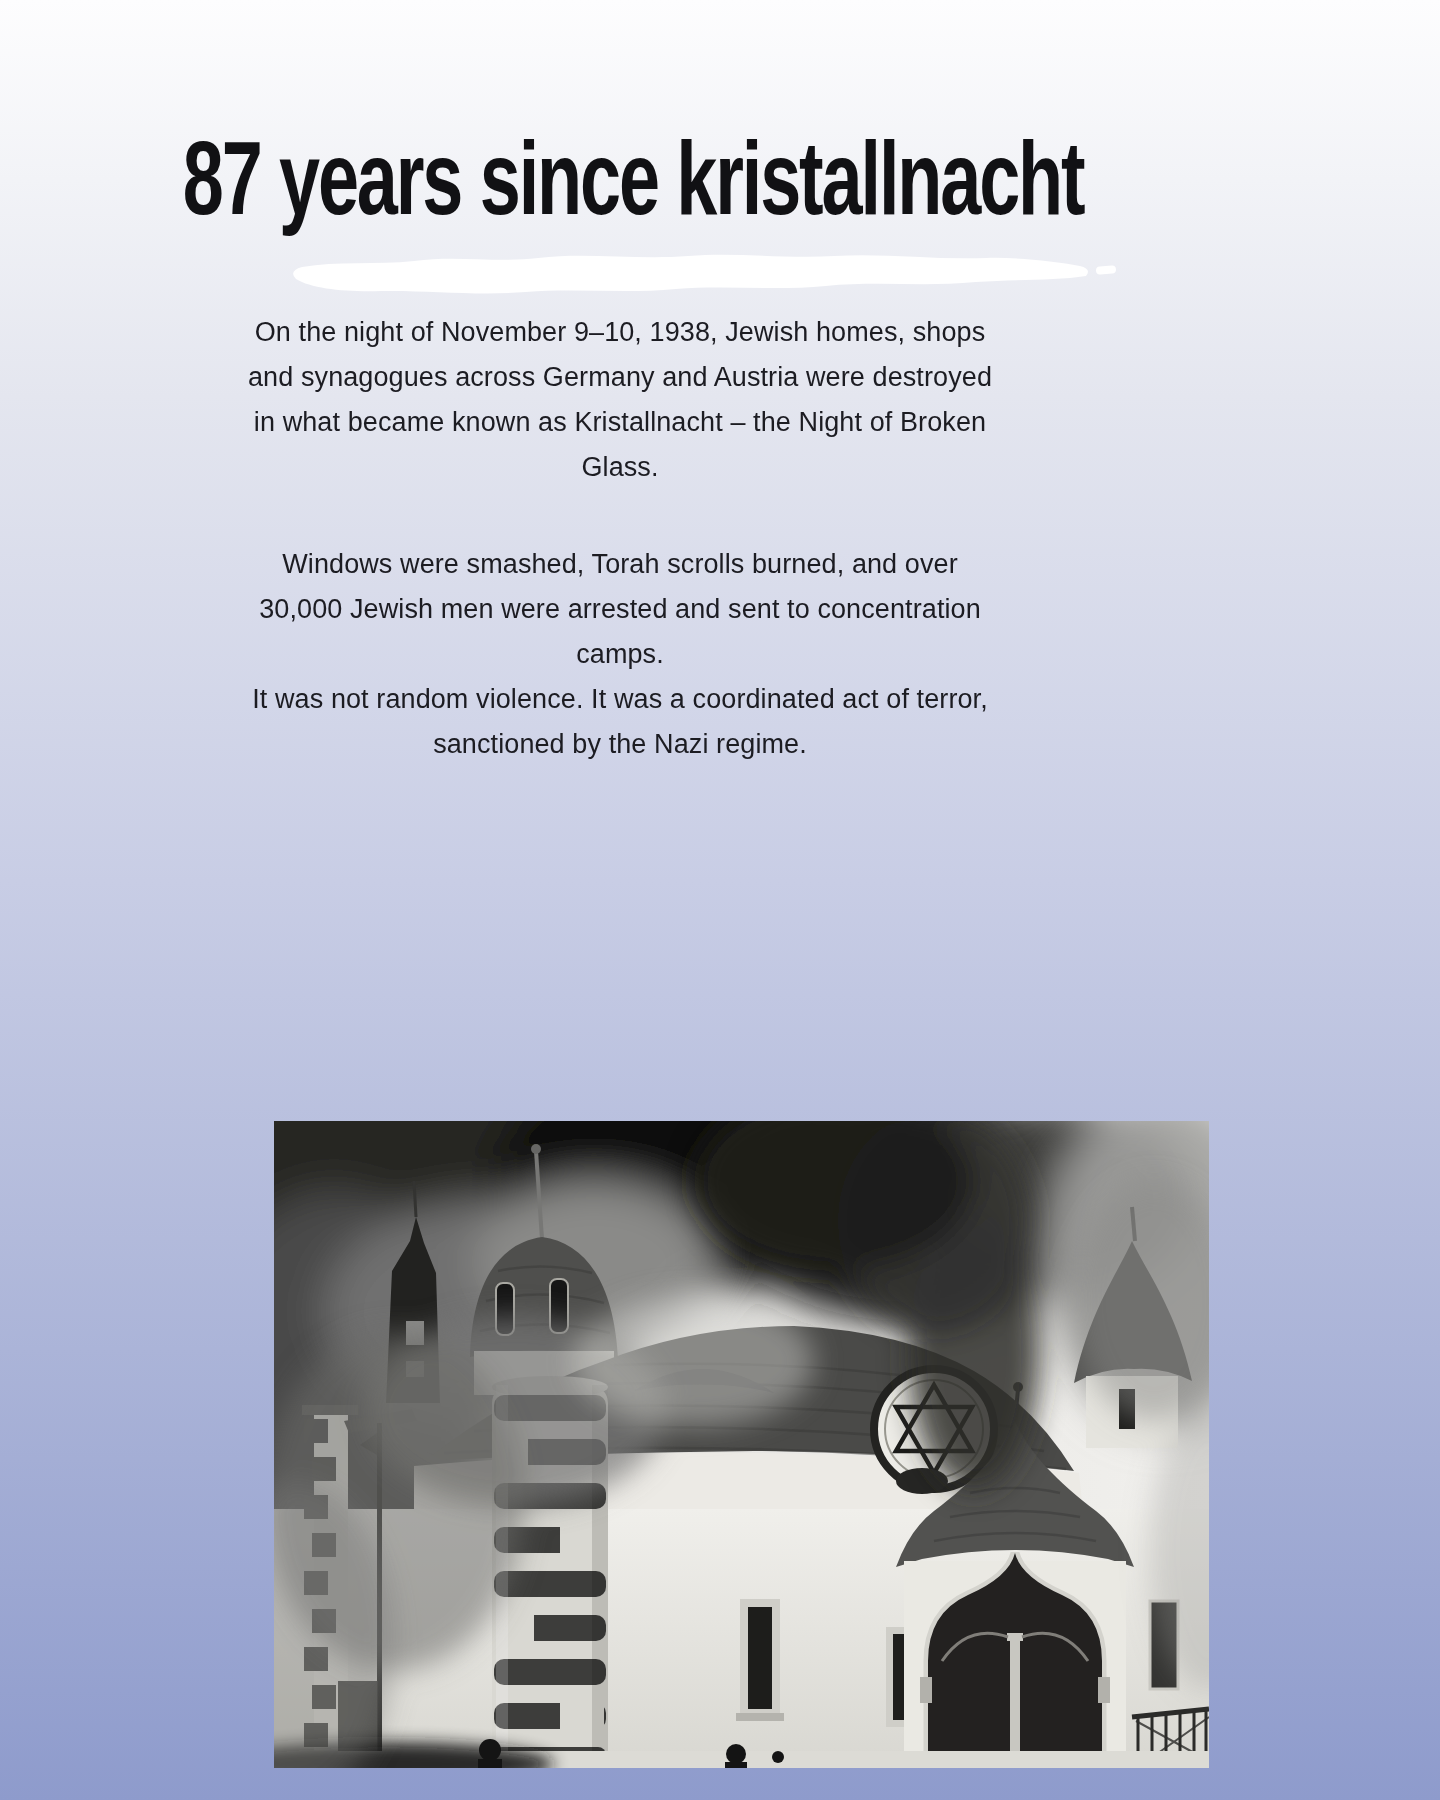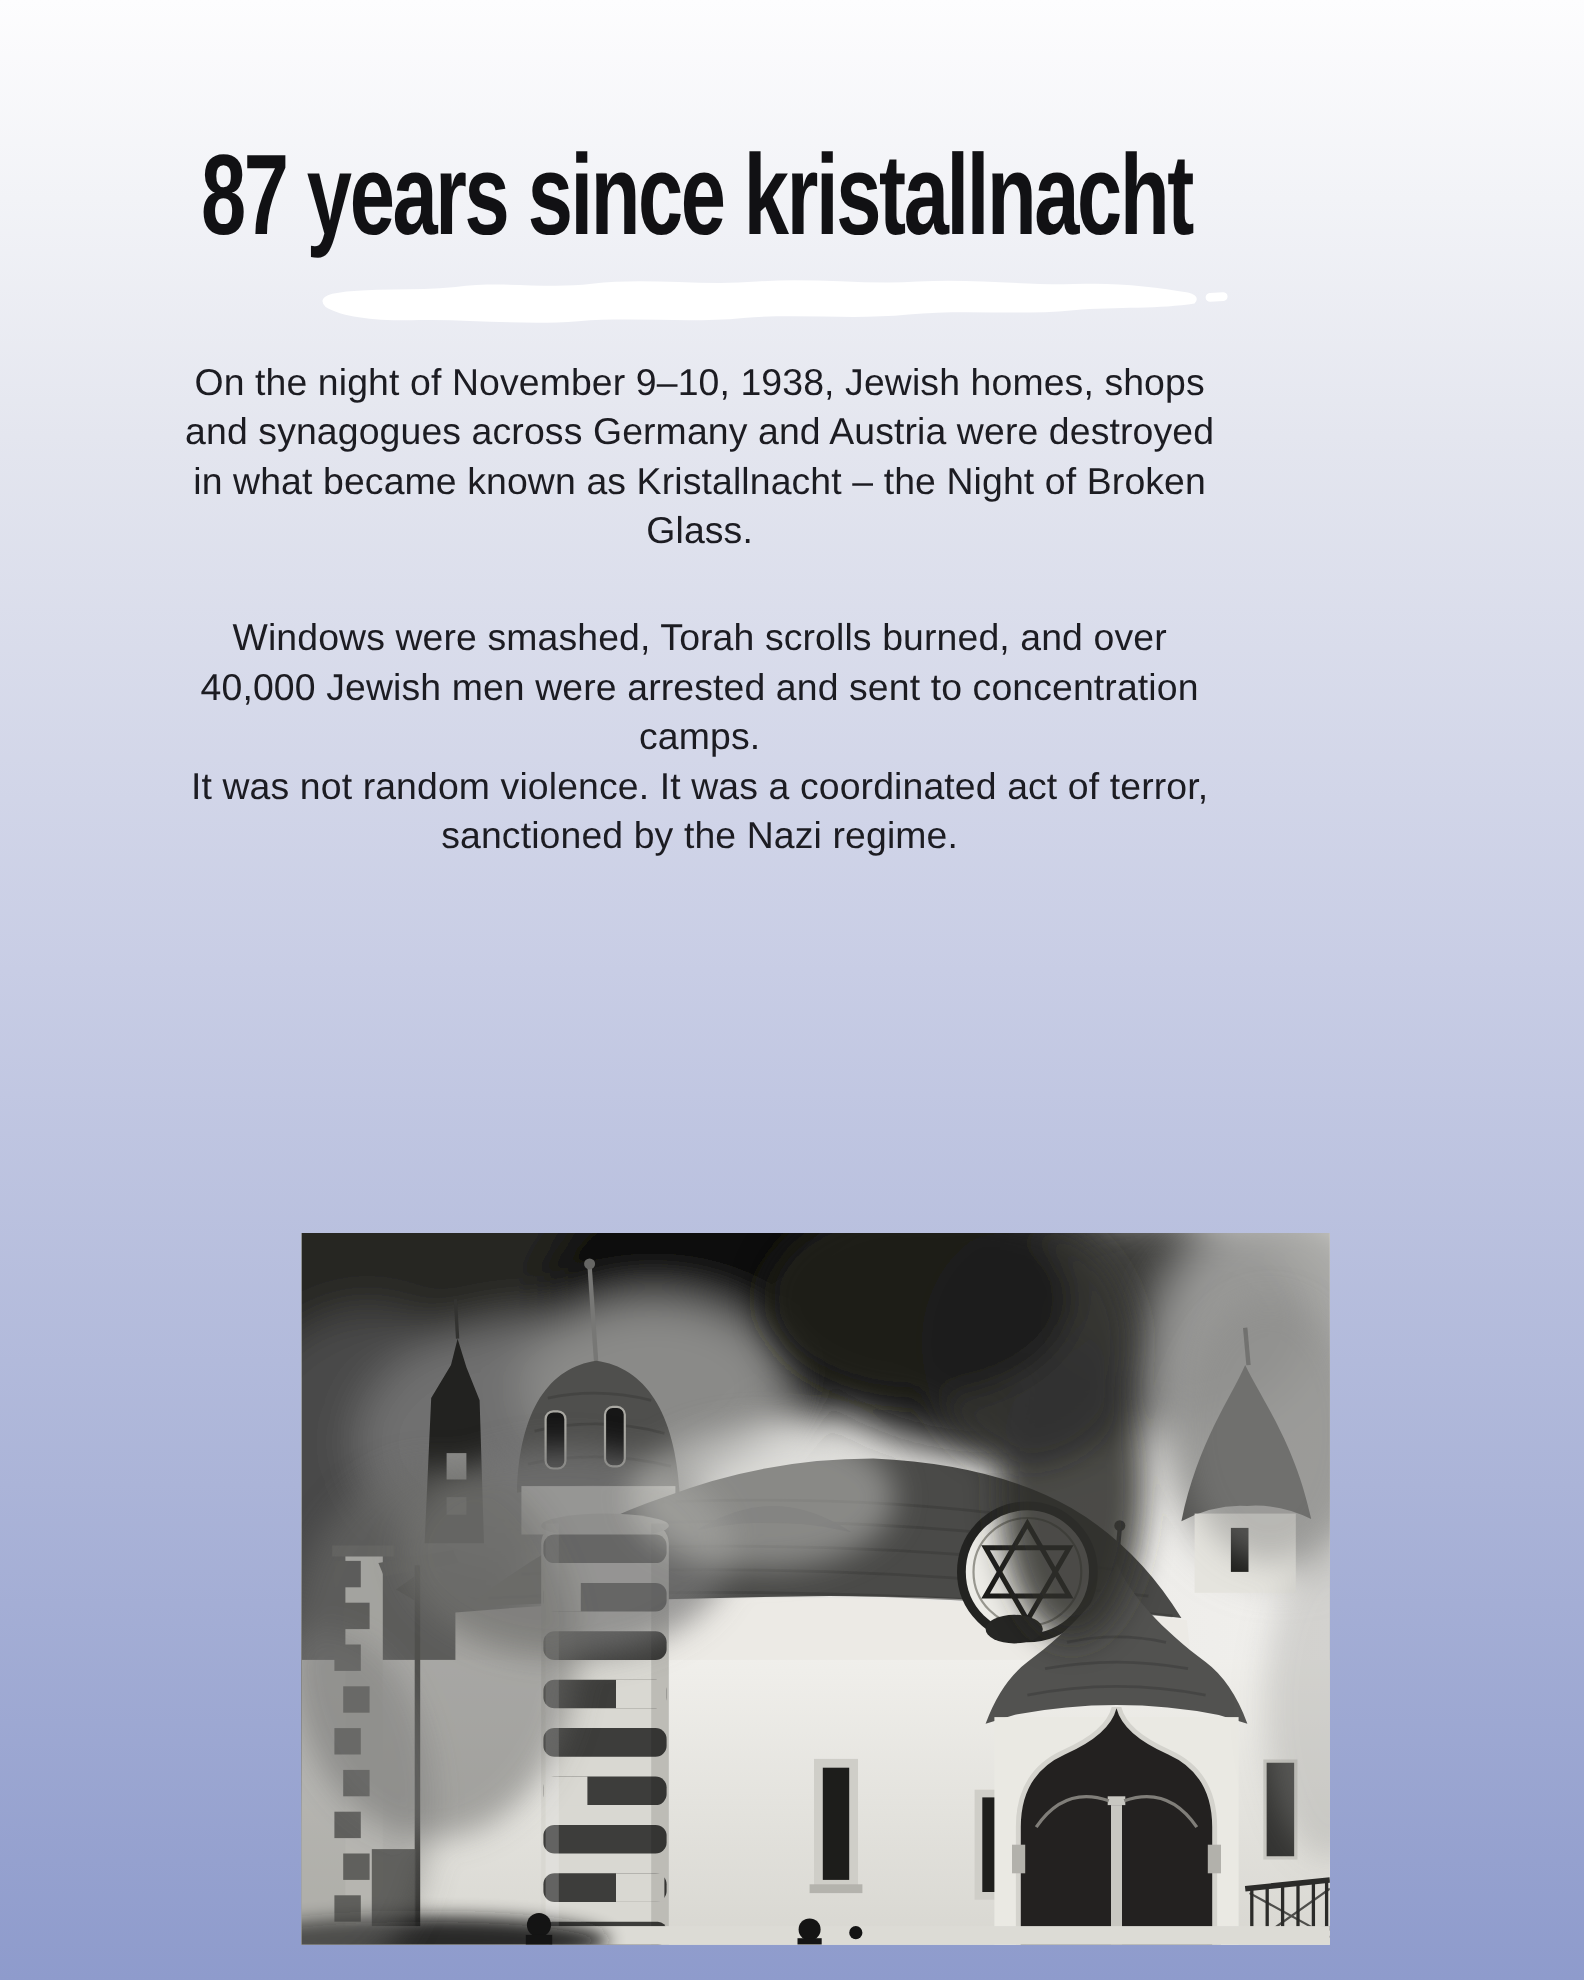--- a/index.html
+++ b/index.html
@@ -10,22 +10,22 @@
   }
   .canvas{position:relative;width:1440px;height:1544px;}
   .title{
     position:absolute;top:124px;left:0;width:1260px;margin:0;
     text-align:center;font-weight:bold;font-size:104px;line-height:1.05;
     letter-spacing:-3px;color:#111114;white-space:nowrap;
     transform:scaleX(.71);transform-origin:50% 50%;
   }
   .brush{position:absolute;left:286px;top:243px;width:844px;height:62px;}
   .para{
-    position:absolute;left:118px;width:1004px;margin:16px;
-    text-align:center;font-size:34px;line-height:45px;letter-spacing:.1px;
+    position:absolute;left:118px;width:1004px;margin:0;
+    text-align:center;font-size:27px;line-height:45px;letter-spacing:.1px;
     color:#1c1c22;white-space:pre-line;
   }
   #p1{top:310px}
   #p2{top:542px}
   #p3{top:822px}
   .photo{
     position:absolute;left:274px;top:1121px;width:935px;height:647px;
     overflow:hidden;background:#d9d9d6;
   }
   .photo svg{display:block;width:100%;height:100%;}
@@ -40,21 +40,21 @@
   <svg class="brush" viewBox="0 0 844 62" aria-hidden="true">
     <path fill="#ffffff" fill-opacity="0.97" d="M 10 36 Q 2 28 16 24 C 50 18 90 22 128 18 C 170 12 210 20 252 15 C 300 9 350 17 402 13 C 450 9 500 16 548 13 C 600 10 650 17 700 15 C 730 14 768 18 794 23 Q 806 26 800 33 C 770 38 730 36 690 39 C 640 44 590 38 540 43 C 490 48 440 42 390 46 C 340 51 290 45 240 49 C 190 53 140 47 95 48 C 60 49 26 46 10 36 Z"></path>
     <rect x="810" y="23" width="20" height="8" rx="4" fill="#ffffff" transform="rotate(-4 820 27)"></rect>
   </svg>
 
   <p class="para" id="p1">On the night of November 9–10, 1938, Jewish homes, shops
 and synagogues across Germany and Austria were destroyed
 in what became known as Kristallnacht – the Night of Broken
 Glass.</p>
   <p class="para" id="p2">Windows were smashed, Torah scrolls burned, and over
-40,000 Jewish men were arrested and sent to concentration
+30,000 Jewish men were arrested and sent to concentration
 camps.
 It was not random violence. It was a coordinated act of terror,
 sanctioned by the Nazi regime.</p>
 
   <div class="photo" role="img" aria-label="Black-and-white photograph of a synagogue burning during Kristallnacht, smoke billowing around a circular Star of David window">
     <svg viewBox="0 0 935 647" preserveAspectRatio="none">
       <defs>
         <linearGradient id="skyG" x1="0" y1="0" x2="1" y2="0">
           <stop offset="0" stop-color="#bcbcba"></stop>
             <stop offset=".25" stop-color="#d6d5d2"></stop>

